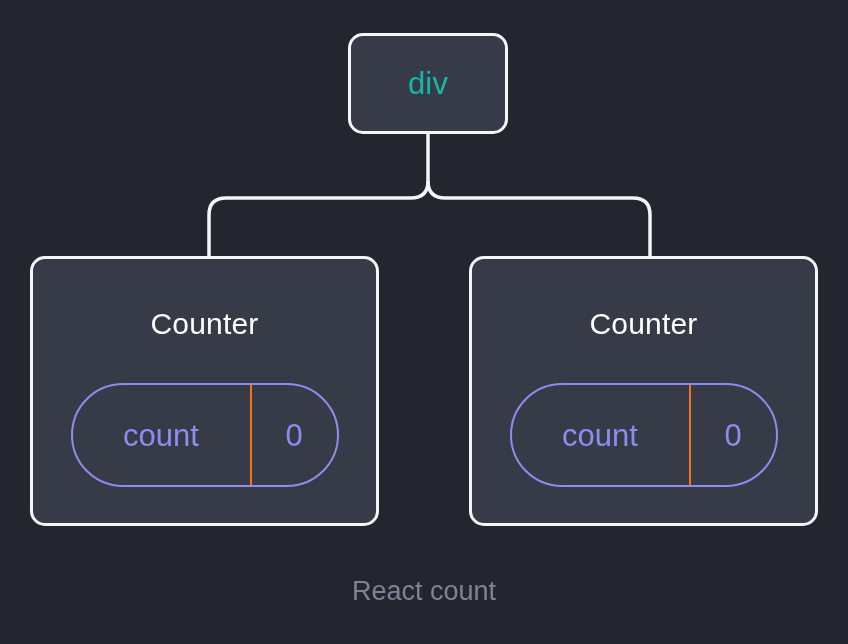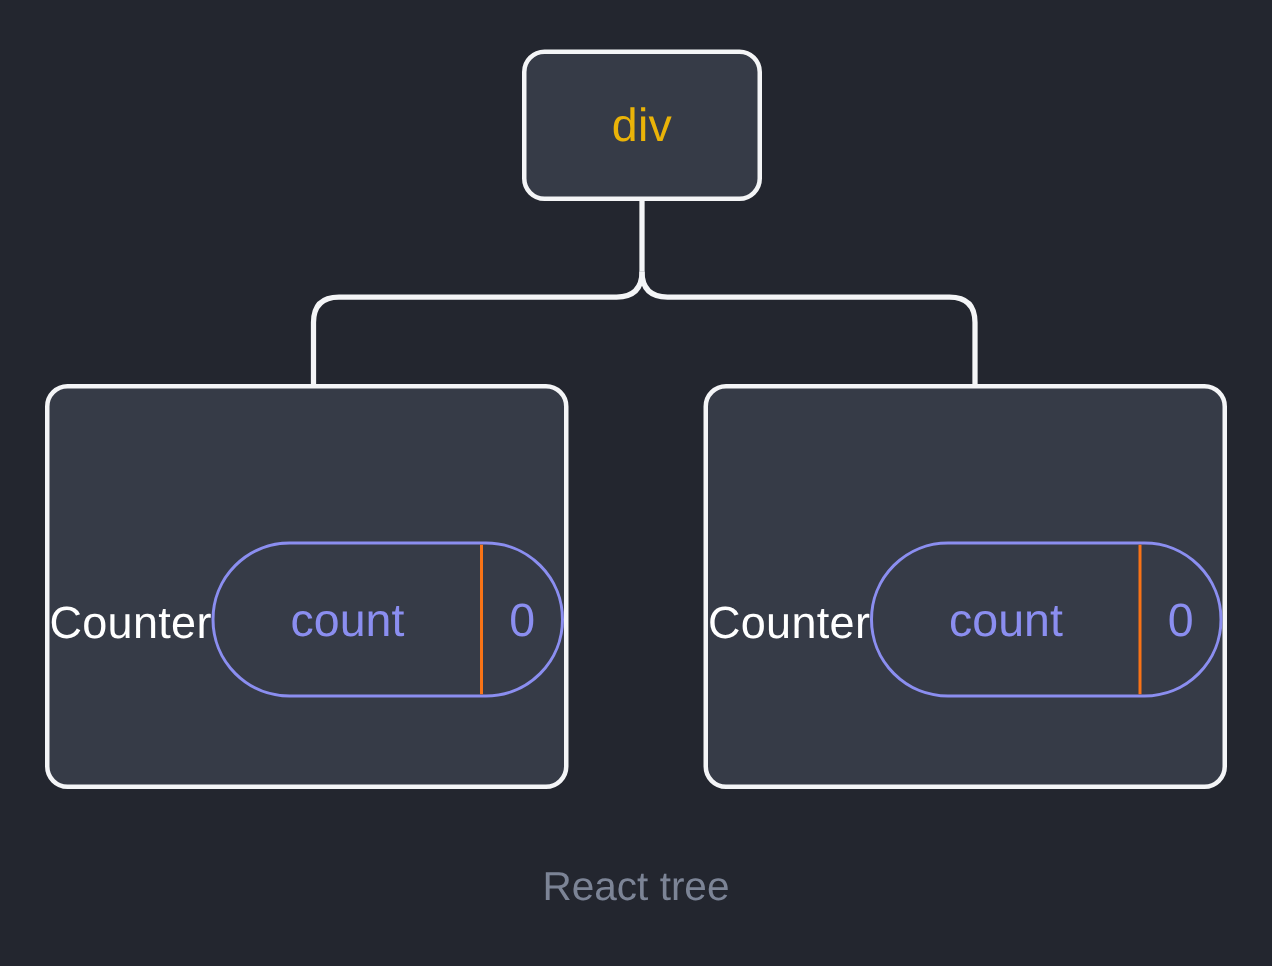--- a/index.html
+++ b/index.html
@@ -45,31 +45,31 @@
     width: 160px;
     height: 101px;
     display: flex;
     align-items: center;
     justify-content: center;
   }
 
   .node-root .node-title {
     font-size: 31px;
     font-weight: 500;
-    color: #eab308;
+    color: #14b8a6;
     letter-spacing: 0.2px;
     line-height: 1;
   }
 
   .node-child {
     top: 256px;
     width: 349px;
     height: 270px;
     display: flex;
-    flex-direction: row;
+    flex-direction: column;
     align-items: center;
   }
 
   .node-child-left  { left: 30px; }
   .node-child-right { left: 469px; }
 
   .node-child .node-title {
     margin-top: 50px;
     font-size: 30px;
     font-weight: 500;
@@ -151,15 +151,15 @@
   </div>
 
   <div class="node node-child node-child-right">
     <span class="node-title">Counter</span>
     <div class="state-pill">
       <span class="pill-key">count</span>
       <span class="pill-value">0</span>
     </div>
   </div>
 
-  <div class="caption">React tree</div>
+  <div class="caption">React count</div>
 
 </div>
 
 </body></html>

